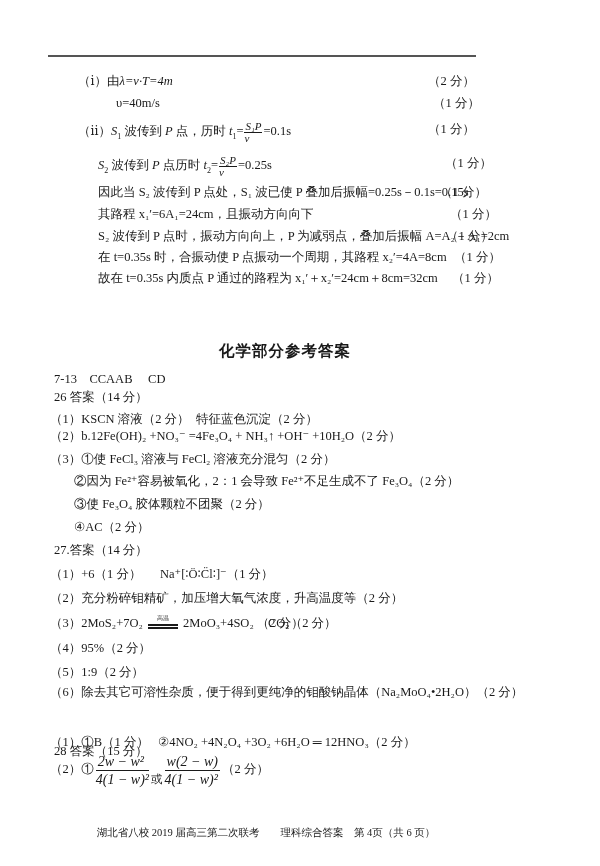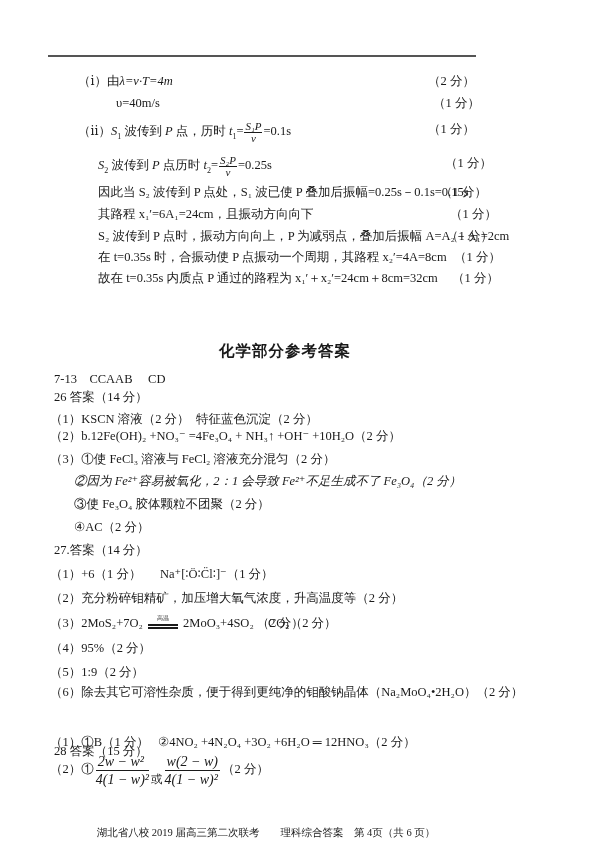--- a/index.html
+++ b/index.html
@@ -3,21 +3,21 @@
 <meta charset="utf-8">
 <style>
   * { margin:0; padding:0; box-sizing:border-box; }
   html, body { width:600px; height:866px; background:#ffffff; overflow:hidden; }
   body { position:relative; font-family:"Liberation Serif","DejaVu Serif",serif; color:#1a1a1a; font-size:12.5px; }
   .rule { position:absolute; left:48px; top:55px; width:428px; height:2px; background:#555; }
   .line { position:absolute; white-space:nowrap; line-height:16px; }
   .score { position:absolute; white-space:nowrap; line-height:16px; }
   i.v { font-style:italic; }
   sub, sup { font-size:8px; line-height:0; }
-  .frac { display:inline-block; vertical-align:middle; text-align:center; font-style:italic; font-size:11px; line-height:11px; margin:0 1px; }
+  .frac { display:inline-block; vertical-align:middle; text-align:left; font-style:italic; font-size:11px; line-height:11px; margin:0 1px; }
   .frac .num { display:block; border-bottom:1px solid #1a1a1a; padding:0 1px; }
   .frac .den { display:block; }
   .section-title { position:absolute; left:0; width:570px; top:341px; text-align:center; font-family:"DejaVu Sans","Liberation Sans",sans-serif; font-weight:bold; font-size:15.5px; letter-spacing:1px; }
   .bigfrac { display:inline-block; vertical-align:middle; text-align:left; font-size:14px; line-height:17px; margin:0 2px; }
   .bigfrac .num { display:block; border-bottom:1px solid #1a1a1a; padding:0 2px; }
   .bigfrac .den { display:block; }
   .cond { display:inline-block; vertical-align:middle; position:relative; width:30px; height:14px; margin:0 2px; }
   .cond .t { position:absolute; top:-2px; left:0; width:30px; text-align:center; font-size:6px; line-height:6px; }
   .cond .b1 { position:absolute; top:7px; left:0; width:30px; height:1.5px; background:#1a1a1a; }
   .cond .b2 { position:absolute; top:10px; left:0; width:30px; height:1.5px; background:#1a1a1a; }
@@ -71,21 +71,21 @@
 
 <div class="section-title">化学部分参考答案</div>
 
 <div class="line" style="left:54px;top:371px;">7-13　CCAAB　 CD</div>
 
 <div class="line" style="left:54px;top:389px;">26 答案（14 分）</div>
 <div class="line" style="left:50px;top:411px;">（1）KSCN 溶液（2 分）</div>
 <div class="line" style="left:196px;top:411px;">特征蓝色沉淀（2 分）</div>
 <div class="line" style="left:50px;top:428px;">（2）b.12Fe(OH)₂ +NO₃⁻ =4Fe₃O₄ + NH₃↑ +OH⁻ +10H₂O（2 分）</div>
 <div class="line" style="left:50px;top:451px;">（3）①使 FeCl₃ 溶液与 FeCl₂ 溶液充分混匀（2 分）</div>
-<div class="line" style="left:74px;top:473px;font-style:italic;">②因为 Fe²⁺容易被氧化，2：1 会导致 Fe²⁺不足生成不了 Fe₃O₄（2 分）</div>
+<div class="line" style="left:74px;top:473px;">②因为 Fe²⁺容易被氧化，2：1 会导致 Fe²⁺不足生成不了 Fe₃O₄（2 分）</div>
 <div class="line" style="left:74px;top:496px;">③使 Fe₃O₄ 胶体颗粒不团聚（2 分）</div>
 <div class="line" style="left:74px;top:519px;">④AC（2 分）</div>
 
 <div class="line" style="left:54px;top:542px;">27.答案（14 分）</div>
 <div class="line" style="left:50px;top:566px;">（1）+6（1 分）</div>
 <div class="line" style="left:160px;top:566px;">
   <span>Na⁺[∶Ö∶C̈l∶]⁻</span><span>（1 分）</span>
 </div>
 <div class="line" style="left:50px;top:590px;">（2）充分粉碎钼精矿，加压增大氧气浓度，升高温度等（2 分）</div>
 <div class="line" style="left:50px;top:615px;">

